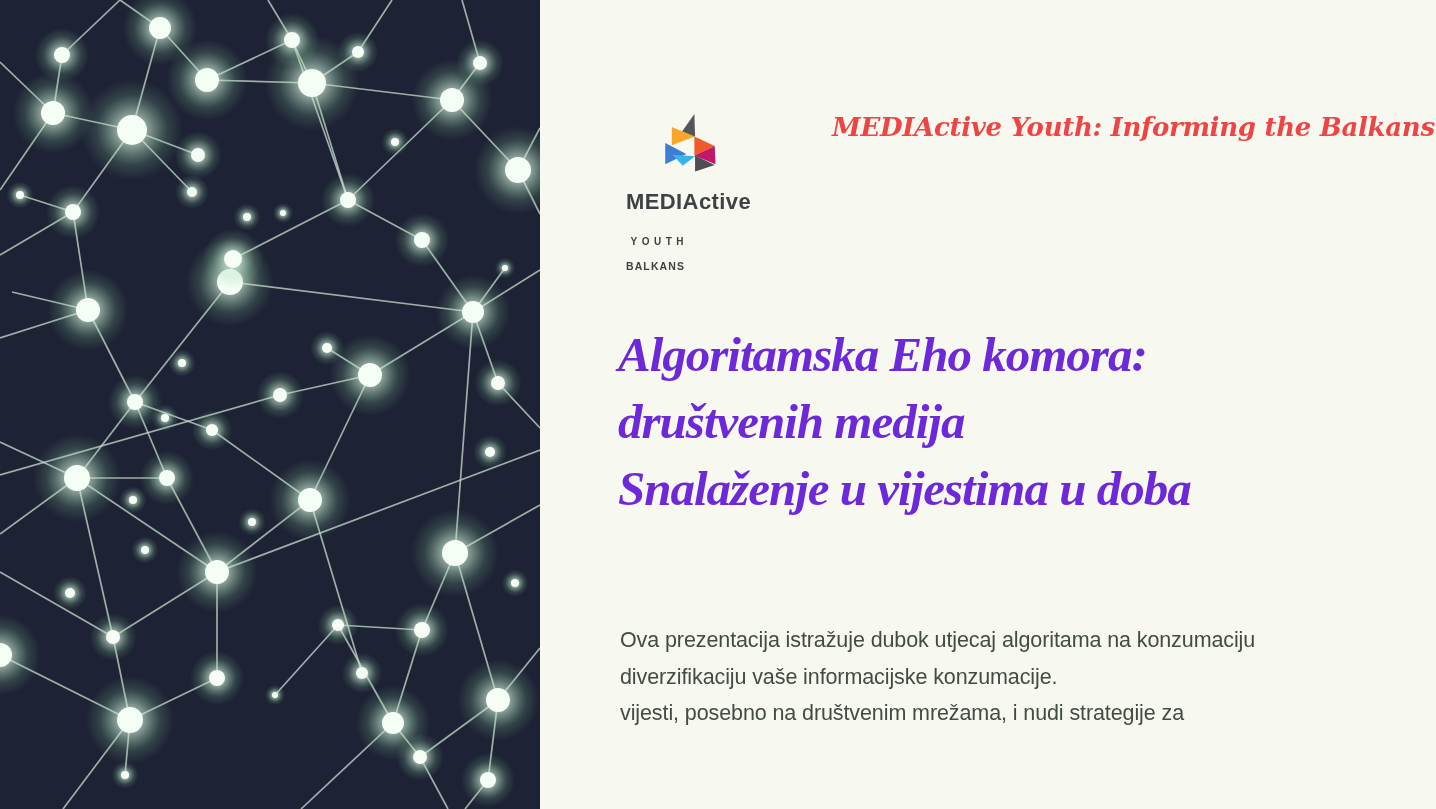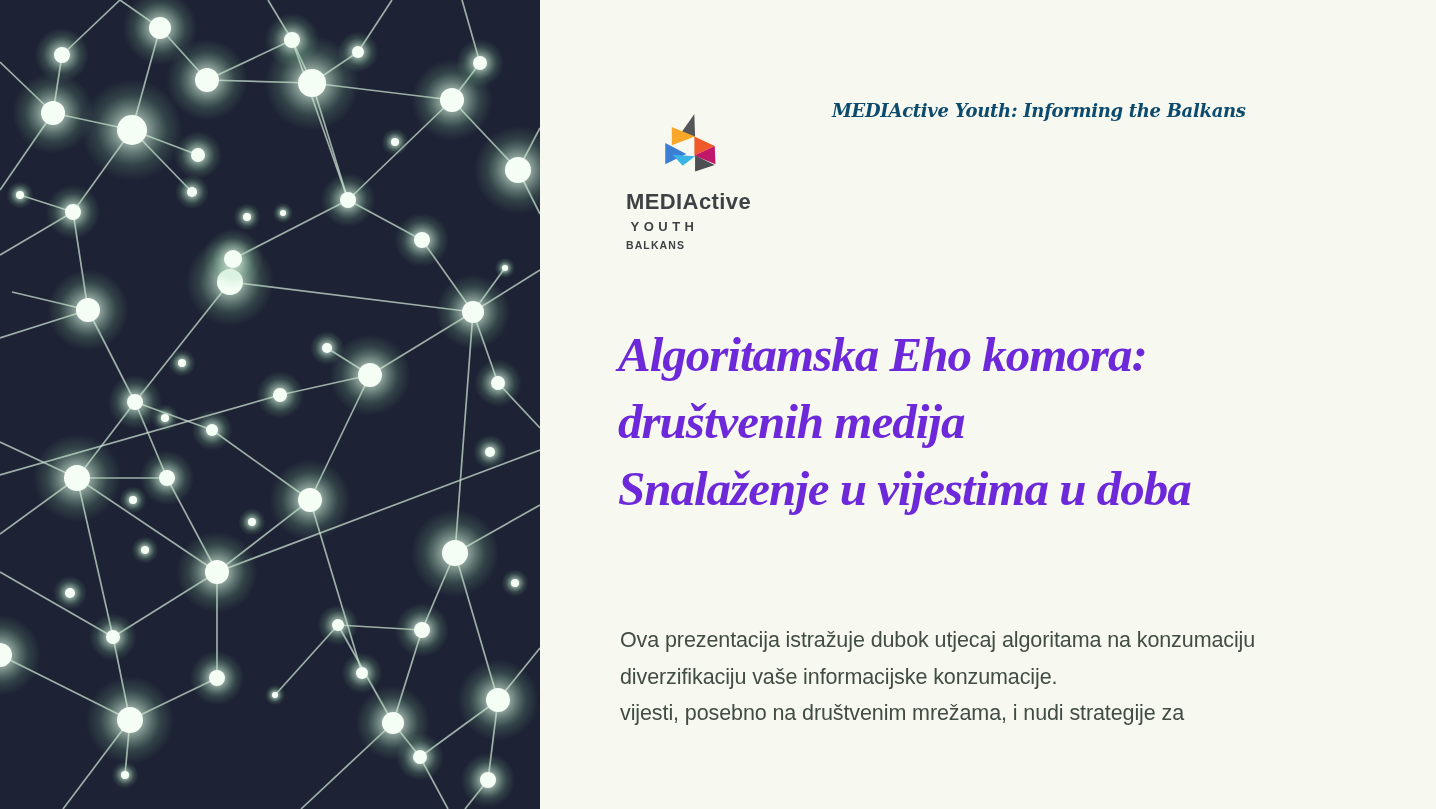--- a/index.html
+++ b/index.html
@@ -7,28 +7,28 @@
     position:relative;width:1436px;height:809px;overflow:hidden;
     font-family:"Liberation Sans",sans-serif;background:#f7f9f0;
   }
   .left-panel{position:absolute;left:0;top:0;width:540px;height:809px;}
   .left-panel svg{display:block;}
   .right-panel{position:absolute;left:540px;top:0;width:896px;height:809px;background:#f7f9f0;}
 
   .logo-block{position:absolute;left:86px;top:98px;width:144px;text-align:left;}
   .logo-mark{display:block;margin:0 auto;}
   .logo-name{font-size:22px;font-weight:600;letter-spacing:.4px;color:#3e4245;margin-top:3px;}
-  .logo-youth{font-size:13px;font-weight:600;letter-spacing:4.5px;text-indent:4.5px;color:#3e4245;margin-top:4px;}
-  .logo-balkans{font-size:10.5px;font-weight:600;letter-spacing:1.1px;color:#3e4245;margin-top:5px;transform:scaleY(1.05);}
+  .logo-youth{font-size:10px;font-weight:600;letter-spacing:4.5px;text-indent:4.5px;color:#3e4245;margin-top:21px;}
+  .logo-balkans{font-size:10.5px;font-weight:600;letter-spacing:1.1px;color:#3e4245;margin-top:13px;transform:scaleY(1.05);}
 
   .kicker{
-    position:absolute;left:292px;top:100px;
+    position:absolute;left:292px;top:112px;
     font-family:"DejaVu Serif","Liberation Serif",serif;
-    font-style:italic;font-weight:700;font-size:18px;letter-spacing:-.3px;
-    color:#0c4a6e;white-space:nowrap;
+    font-style:italic;font-weight:700;font-size:26px;letter-spacing:-.3px;
+    color:#ef4444;white-space:nowrap;
   }
 
   .title{
     position:absolute;left:78px;top:321px;
     font-family:Liberation Serif, serif;
     font-style:italic;font-weight:700;font-size:49px;line-height:67px;
     letter-spacing:-1px;color:#6d28d9;
   }
   .title .line{white-space:nowrap;}
 

